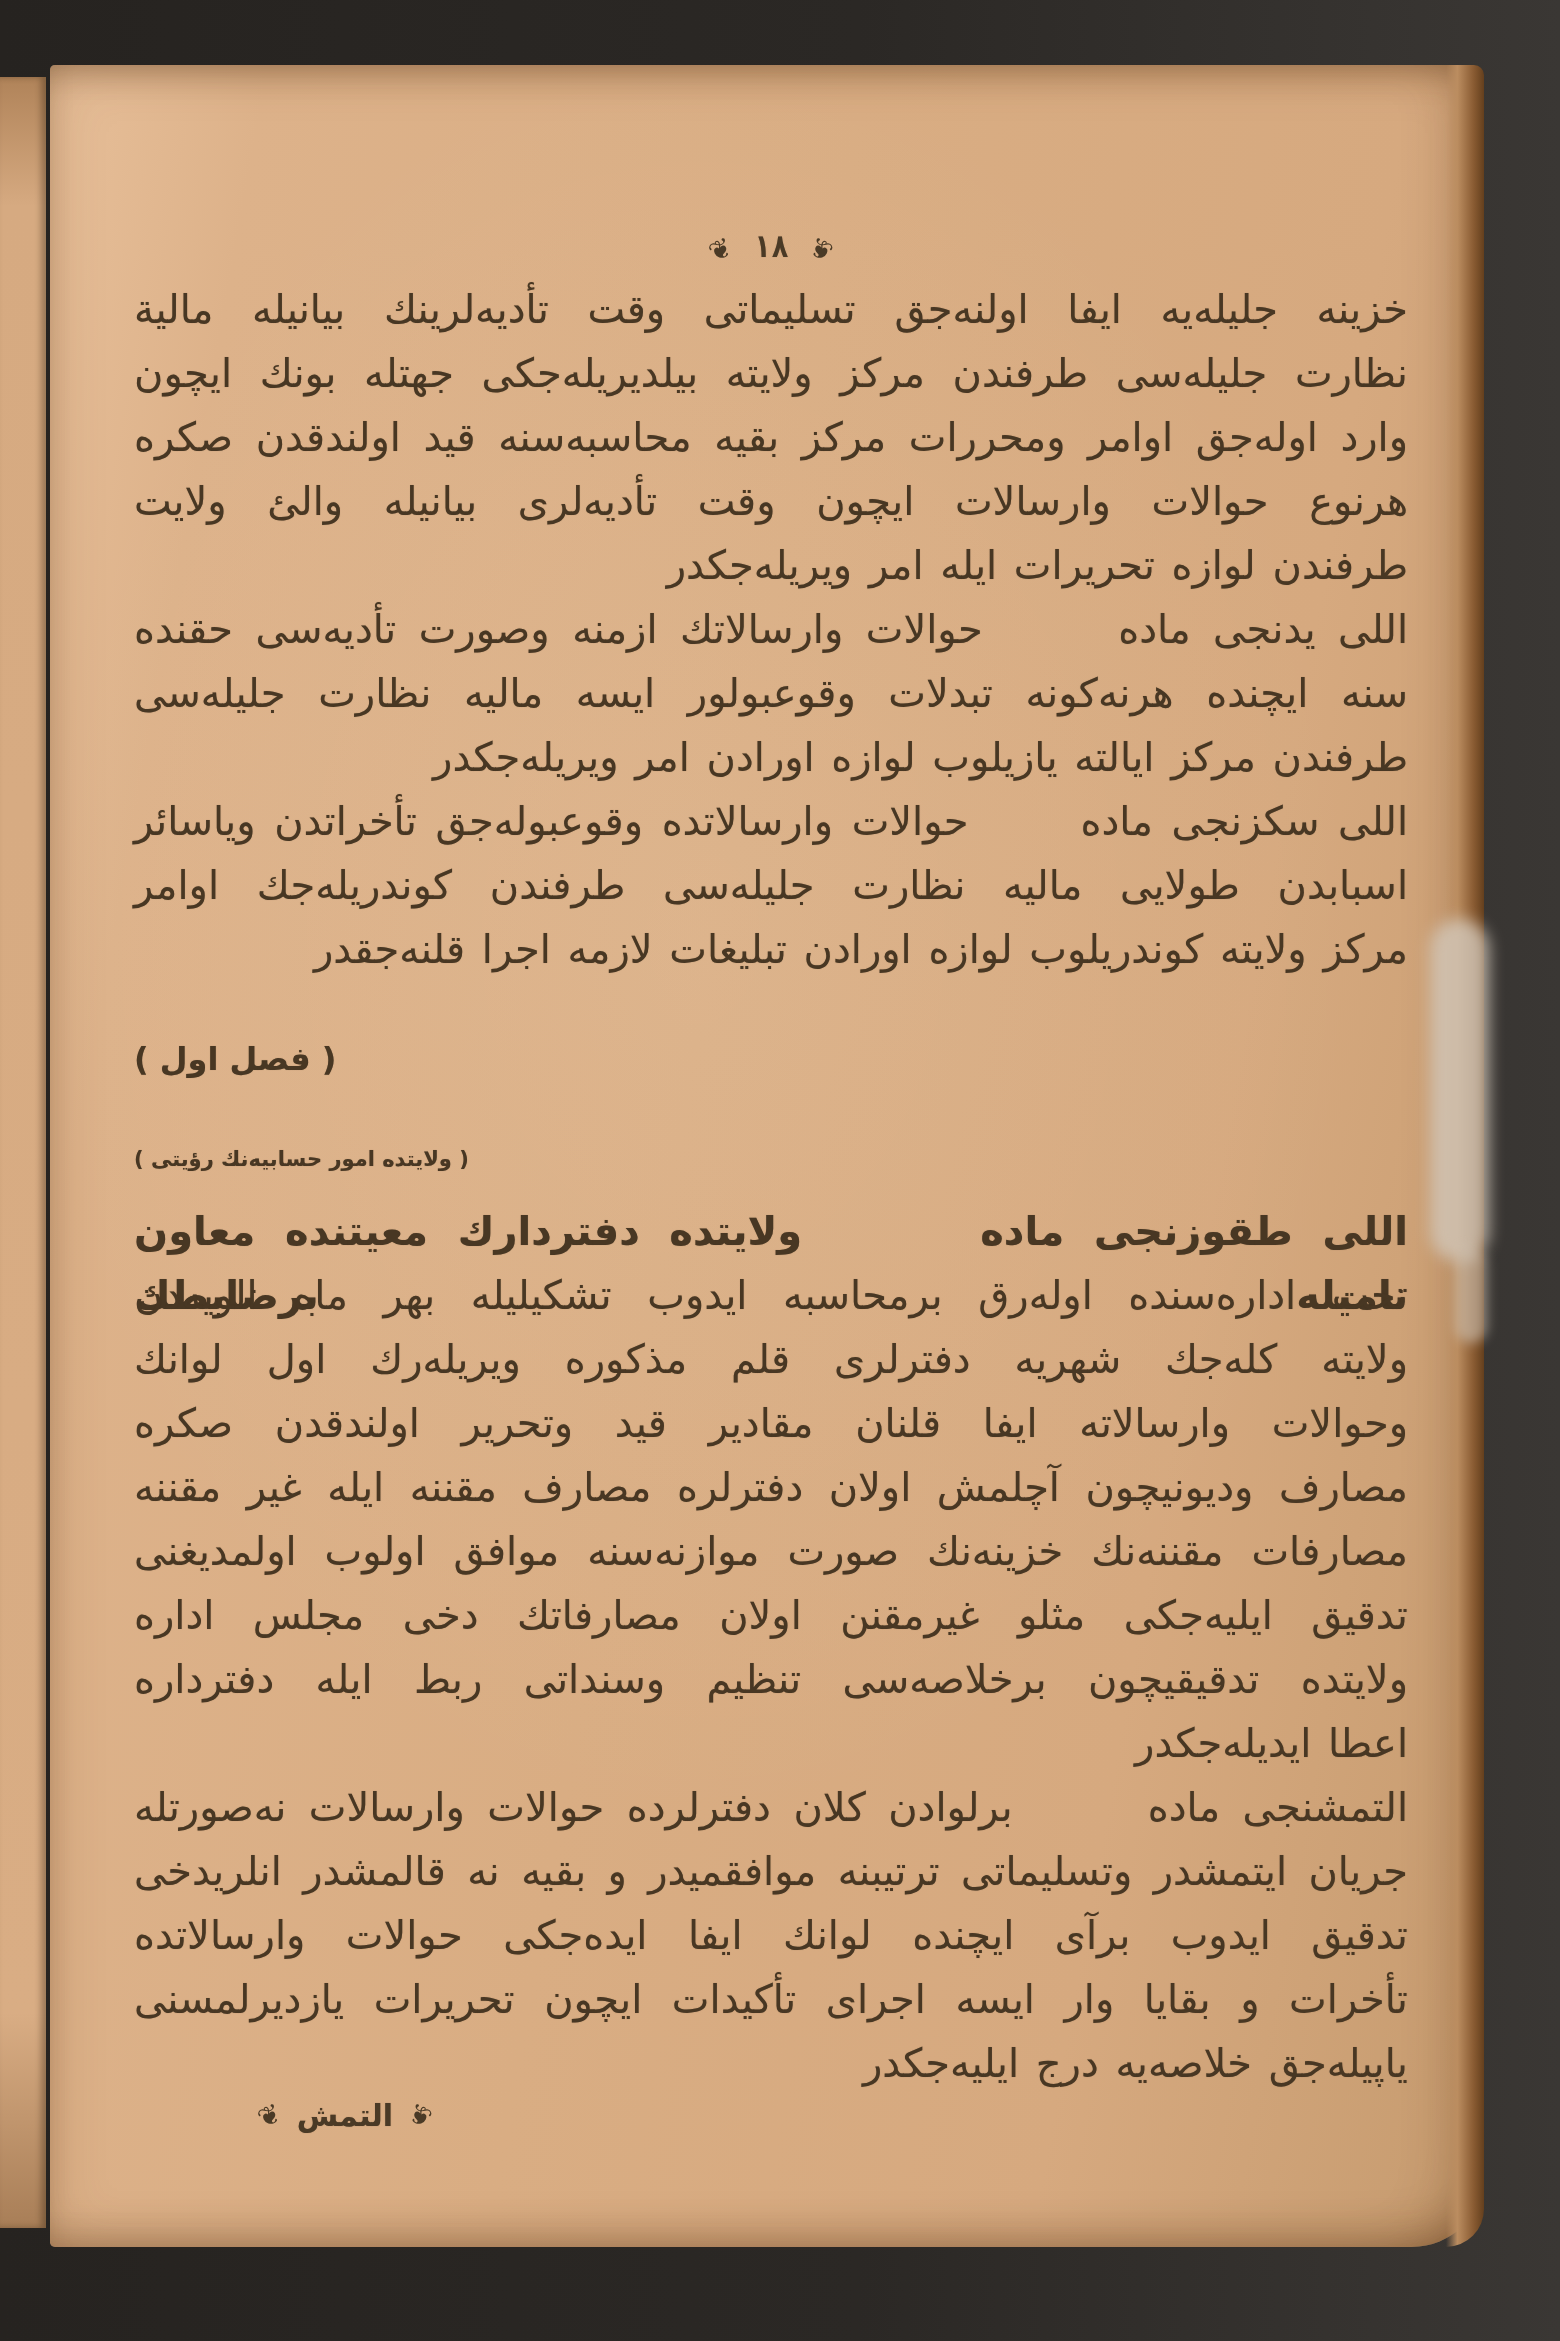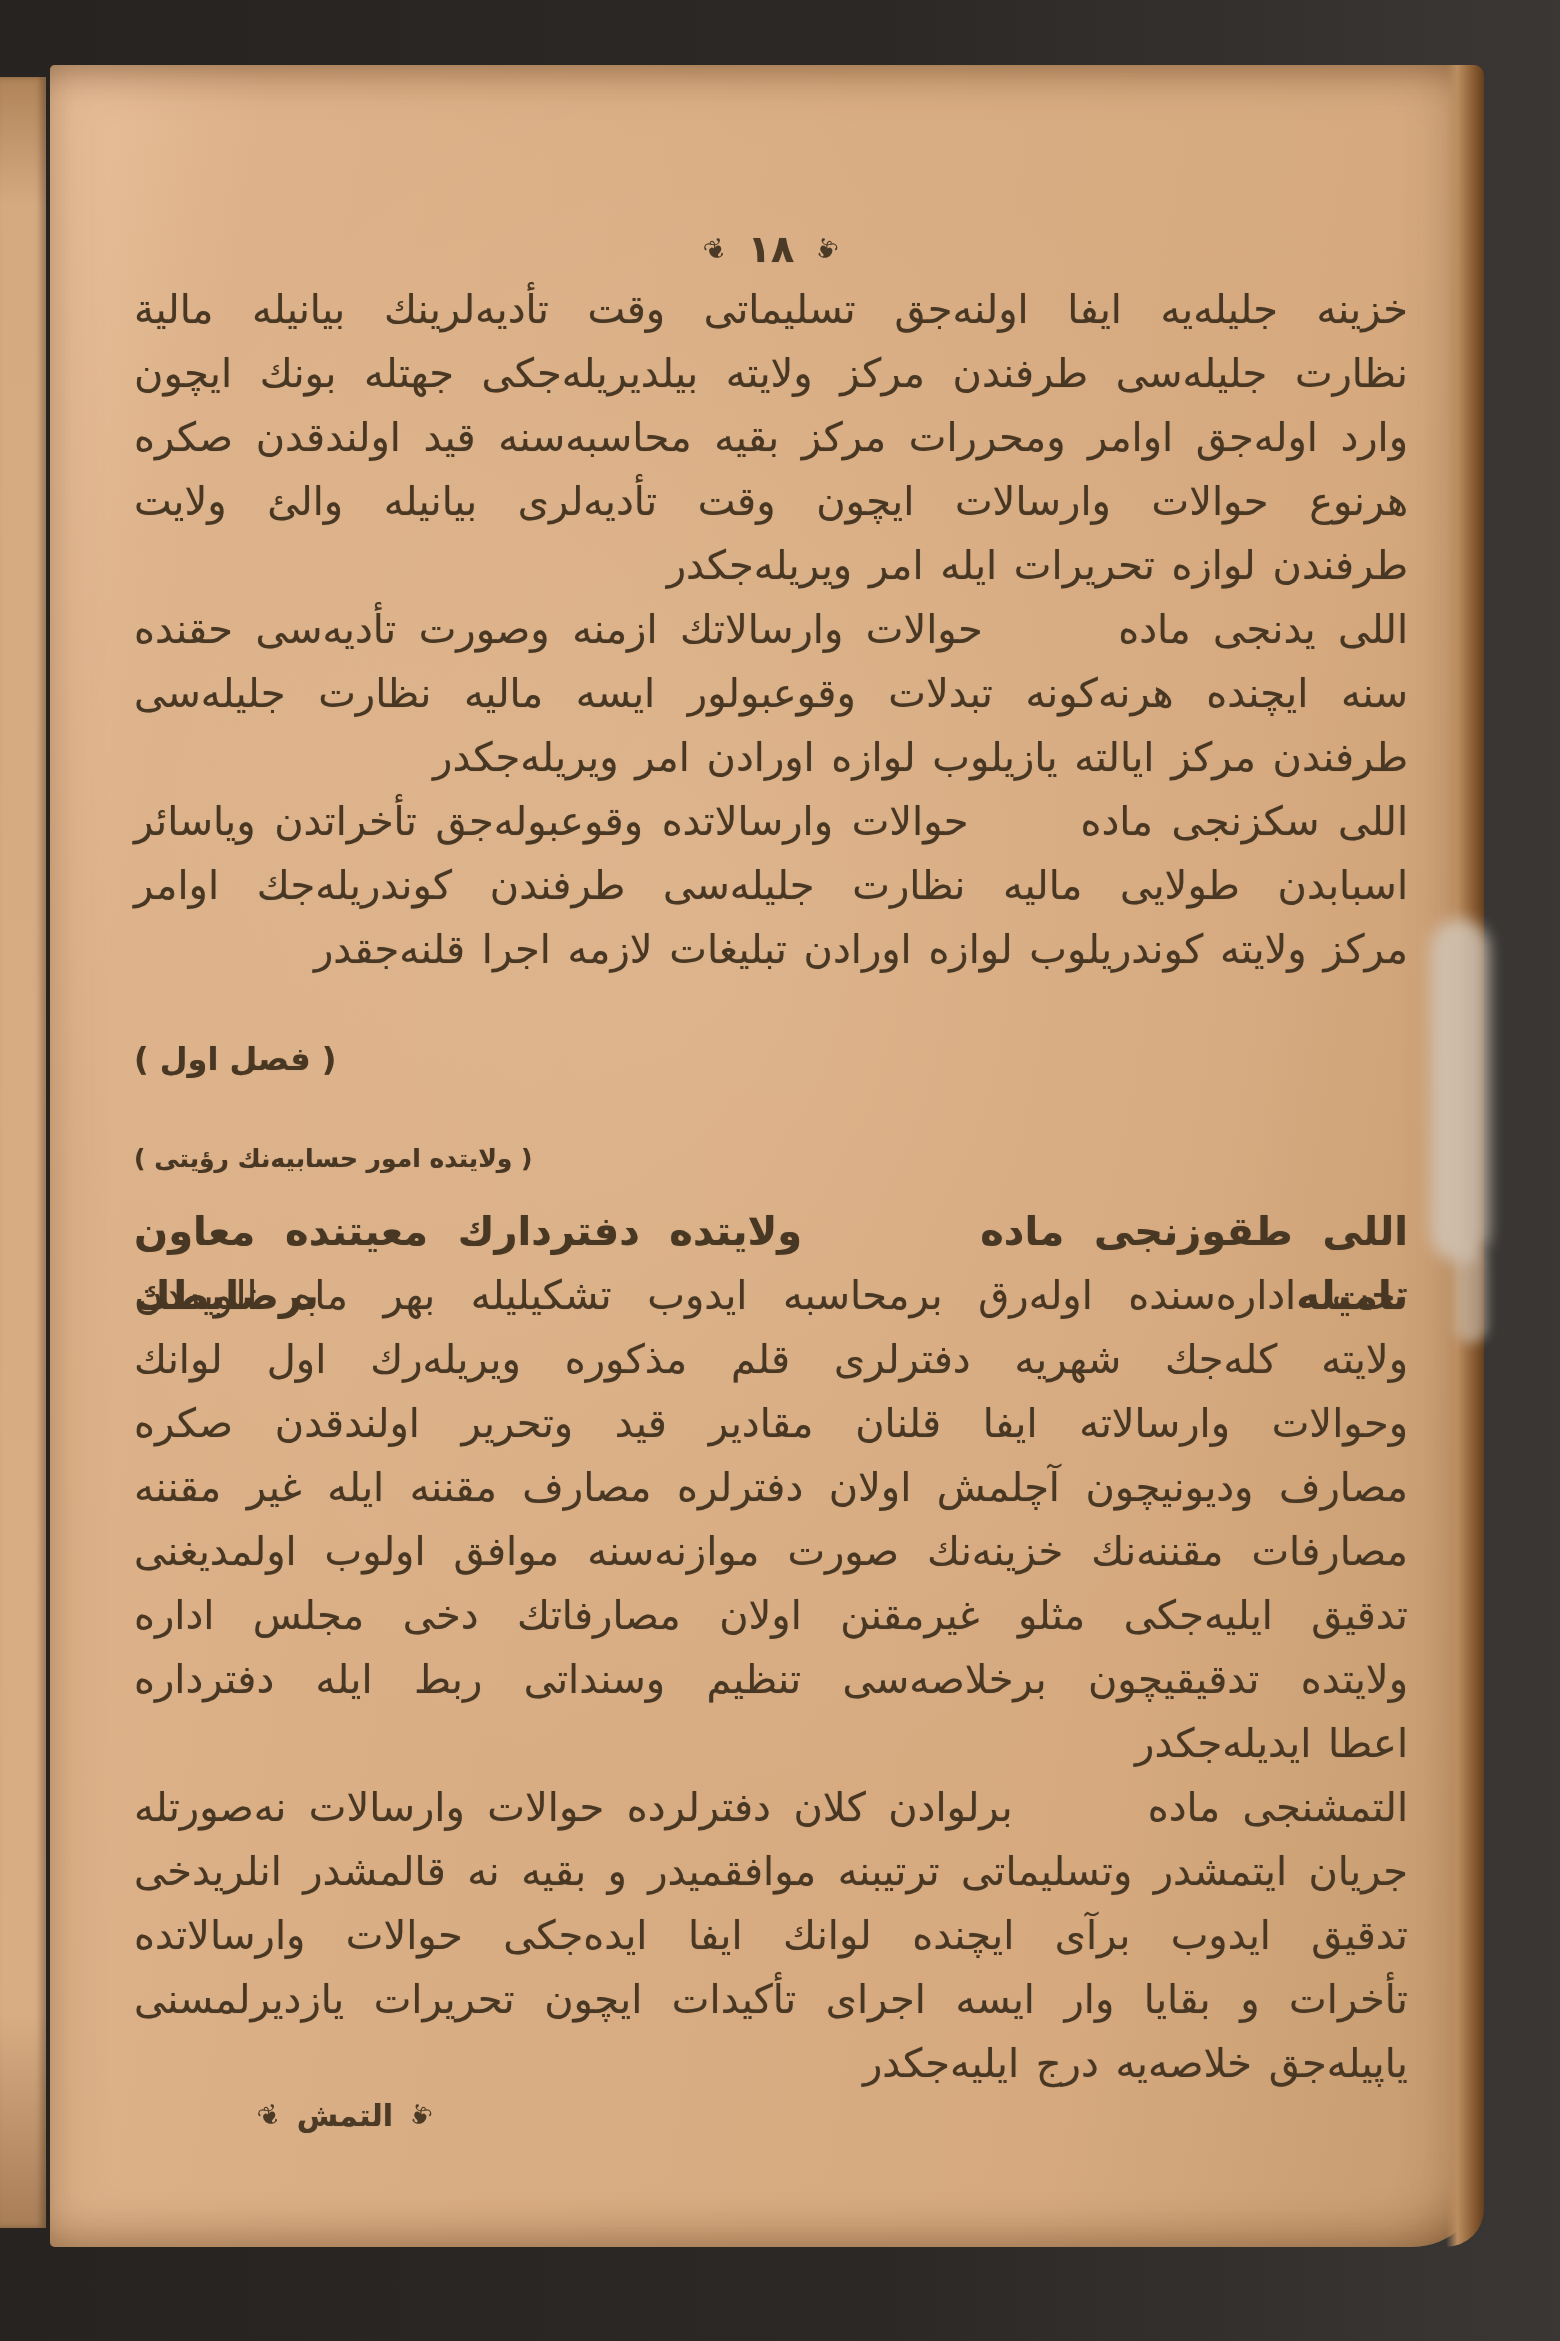--- a/index.html
+++ b/index.html
@@ -49,39 +49,40 @@
     position:absolute;left:84px;right:76px;top:0;bottom:0;
     direction:rtl;
     color:#483723;
   }
   .page-num-row{
     margin-top:156px;height:56px;line-height:56px;
     display:flex;align-items:center;justify-content:center;gap:21px;
     direction:ltr;
   }
   .page-num-row .num{
-    font-size:38px;font-weight:bold;color:#4a3a26;
+    font-size:30px;font-weight:bold;color:#4a3a26;
     text-shadow:0 0 0.8px rgba(70,50,30,.5);
+    font-family:Liberation Mono, monospace;
   }
   .orn{font-size:27px;color:#4a3a26;line-height:1;}
   .orn.l{transform:rotate(-24deg);}
   .orn.r{transform:scaleX(-1) rotate(-24deg);}
   .line{
     height:64px;line-height:64px;font-size:40px;
     text-align:justify;text-align-last:justify;
     word-spacing:4px;
     text-shadow:0 0 0.8px rgba(72,55,35,.45);
   }
   .line.end{text-align-last:right;}
   .heading{
     height:64px;line-height:64px;font-size:32px;
     text-align:left;font-weight:bold;
     text-shadow:0 0 0.8px rgba(72,55,35,.45);
   }
-  .heading.sub{font-size:25px;font-weight:bold;}
+  .heading.sub{font-size:21px;font-weight:bold;}
   .mt60{margin-top:46px;}
   .mt45{margin-top:36px;}
   .mt10{margin-top:8px;font-weight:bold;}
   .catchword-row{
     margin-top:-11.2px;height:64px;
     display:flex;align-items:center;justify-content:flex-start;gap:16px;
     padding-left:124px;direction:ltr;
   }
   .catchword-row .word{
     font-size:30px;font-weight:bold;color:#4a3a26;

